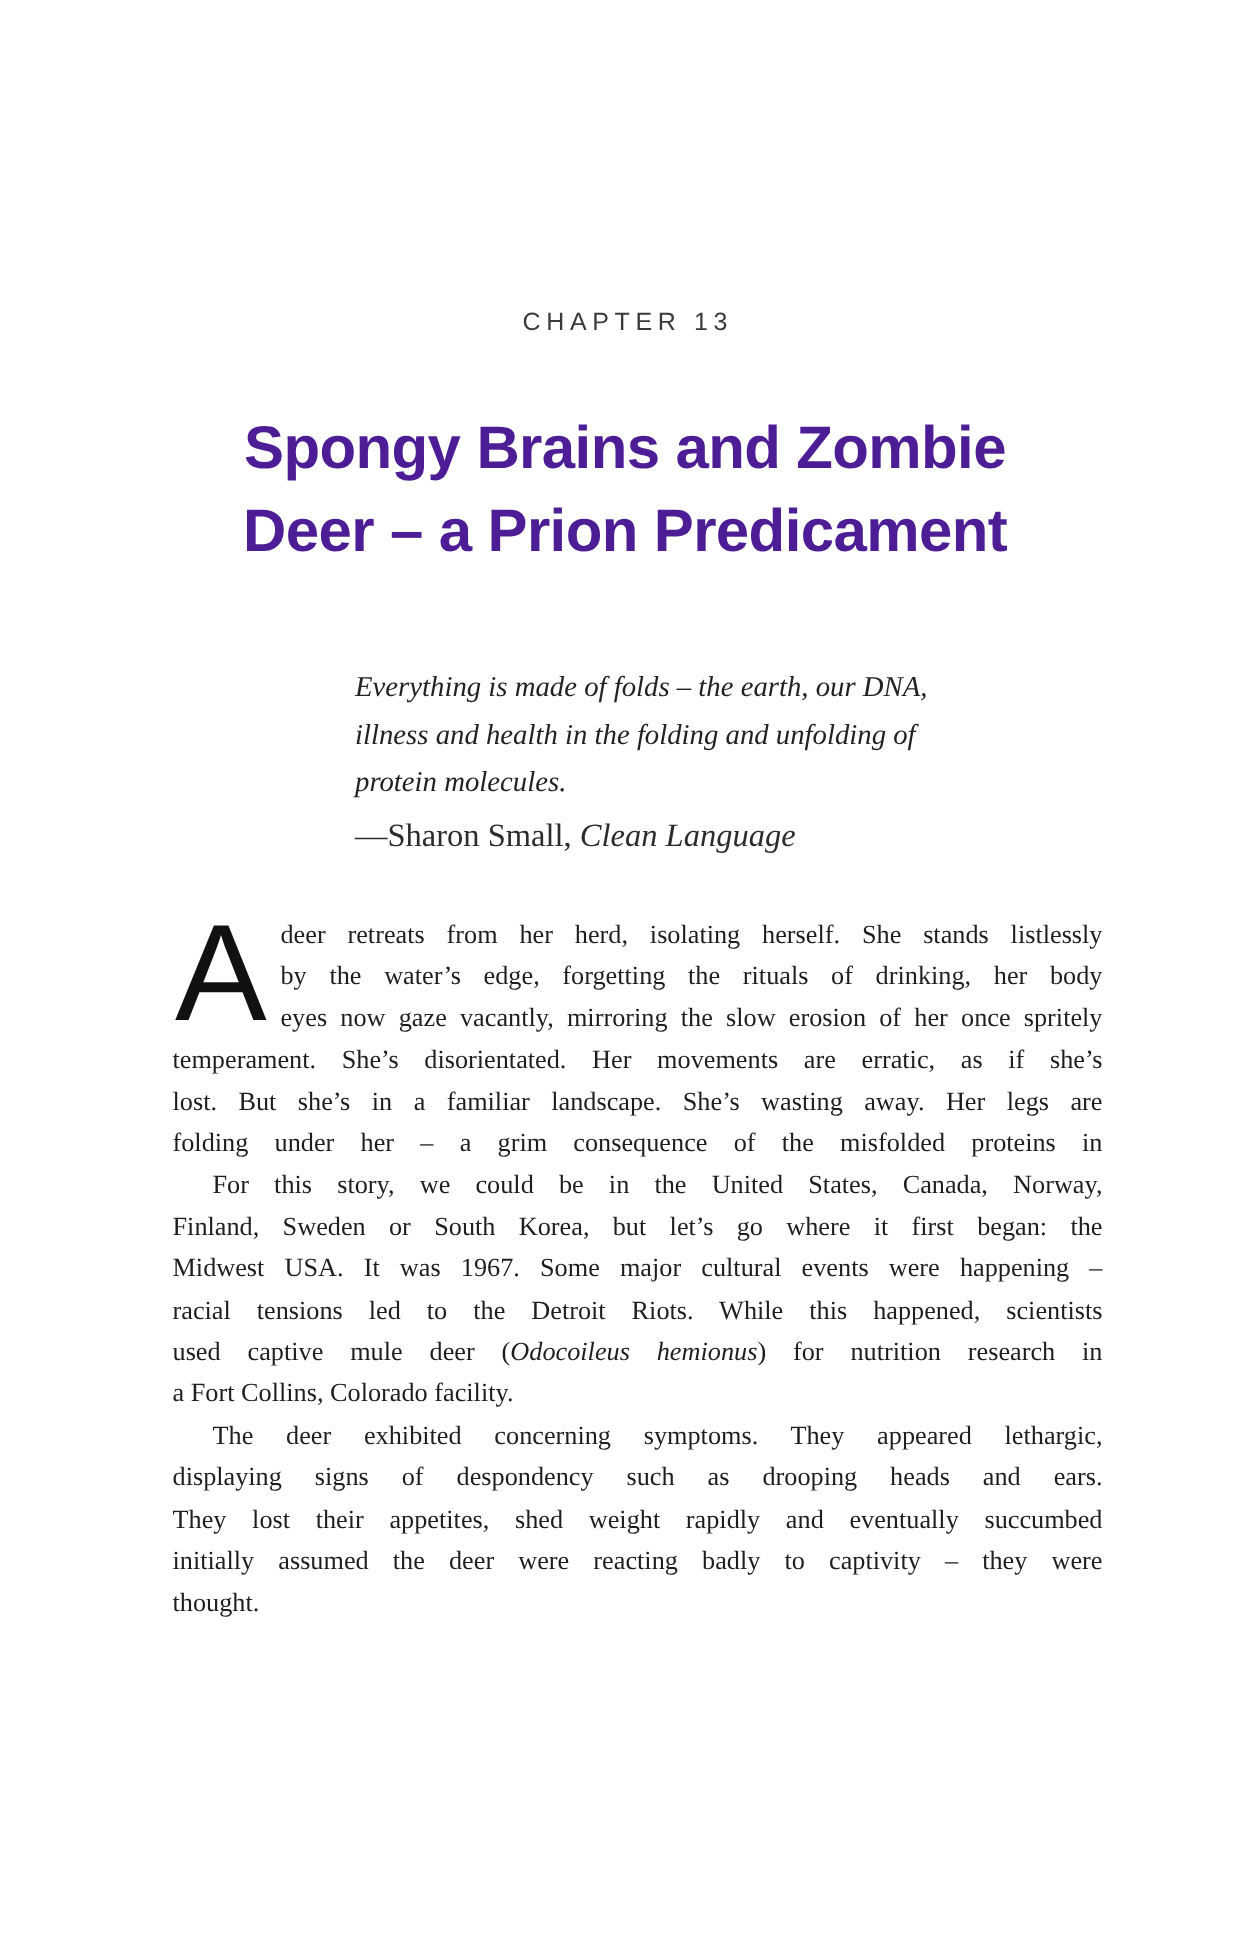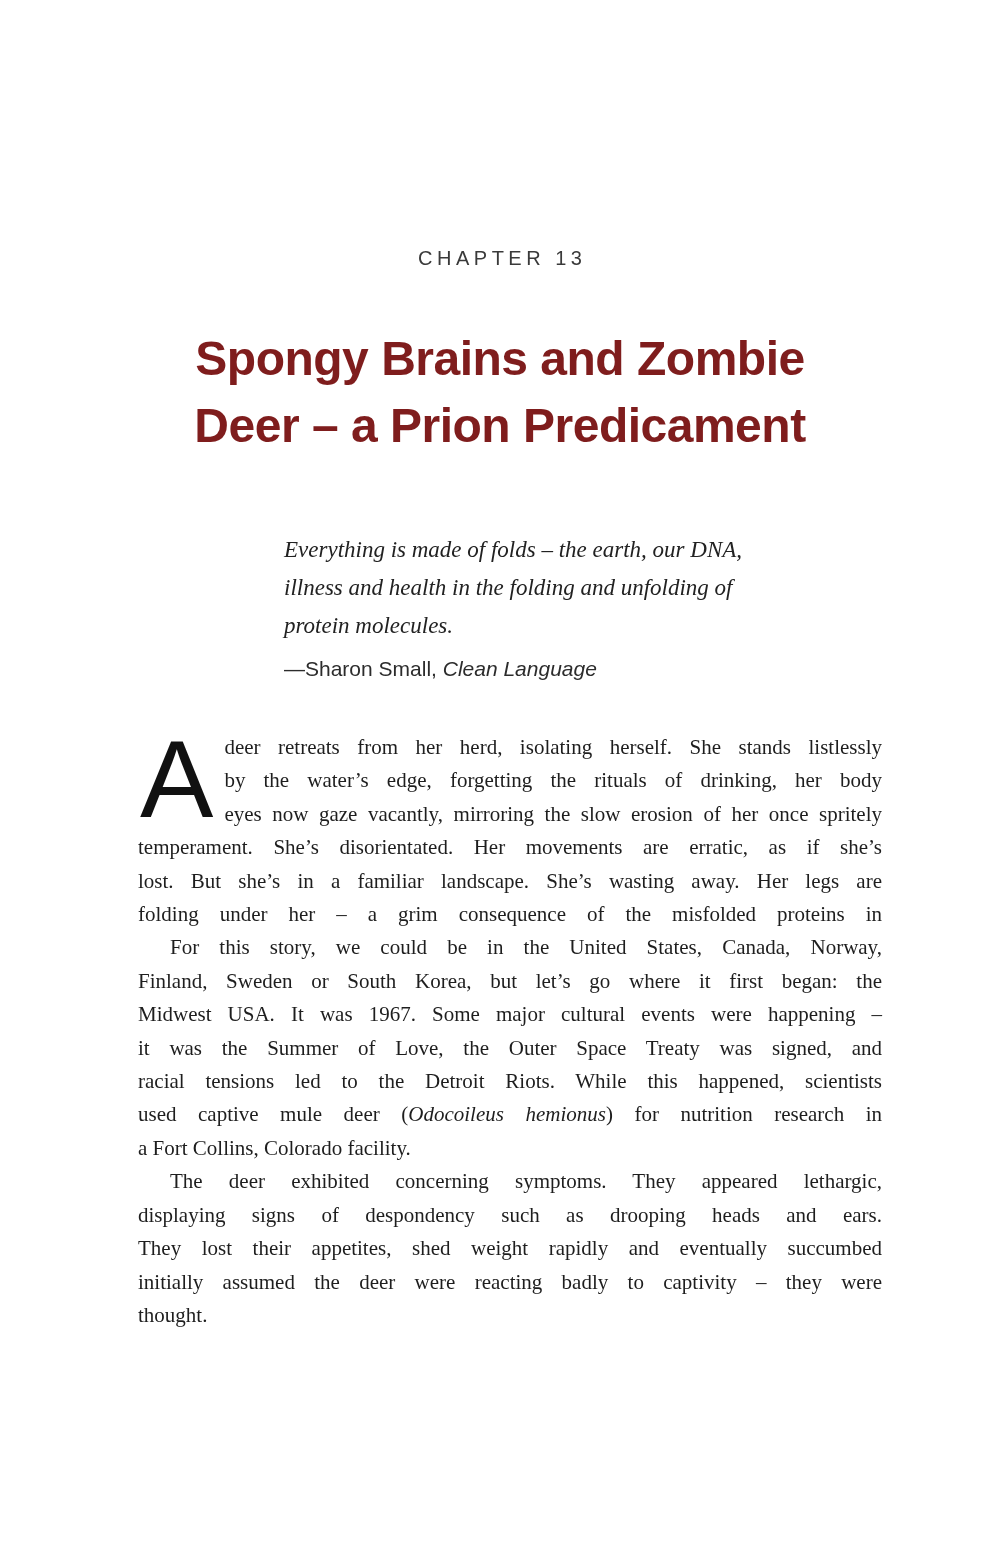--- a/index.html
+++ b/index.html
@@ -34,39 +34,39 @@
     position: absolute;
     top: 325px;
     left: 0;
     width: 1000px;
     text-align: center;
     font-family: "Liberation Sans", sans-serif;
     font-weight: 700;
     font-size: 48px;
     line-height: 67px;
     letter-spacing: -0.5px;
-    color: #7f1d1d;
+    color: #4c1d95;
   }
   .epigraph {
     position: absolute;
     top: 531px;
     left: 237px;
     width: 560px;
     font-family: "Liberation Serif", serif;
     font-style: italic;
     font-size: 23px;
     line-height: 38px;
     color: #222222;
     margin-left: 47px;
   }
   .epigraph-attribution {
     margin-top: 5px;
     font-style: normal;
-    font-family: Liberation Sans, sans-serif;
-    font-size: 21px;
+    font-family: Liberation Serif, serif;
+    font-size: 26px;
     color: #2c2c2c;
   }
   .epigraph-attribution .work {
     font-style: italic;
   }
   .body-text {
     position: absolute;
     top: 731px;
     left: 138px;
     width: 744px;
@@ -124,21 +124,20 @@
         <div class="line">by the water’s edge, forgetting the rituals of drinking, her body</div>
         <div class="line">eyes now gaze vacantly, mirroring the slow erosion of her once spritely</div>
         <div class="line">temperament. She’s disorientated. Her movements are erratic, as if she’s</div>
         <div class="line">lost. But she’s in a familiar landscape. She’s wasting away. Her legs are</div>
         <div class="line">folding under her – a grim consequence of the misfolded proteins in</div>
       </div>
       <div class="paragraph">
         <div class="line line-indent">For this story, we could be in the United States, Canada, Norway,</div>
         <div class="line">Finland, Sweden or South Korea, but let’s go where it first began: the</div>
         <div class="line">Midwest USA. It was 1967. Some major cultural events were happening –</div>
-        <div class="line">it was the Summer of Love, the Outer Space Treaty was signed, and</div>
         <div class="line">racial tensions led to the Detroit Riots. While this happened, scientists</div>
         <div class="line">used captive mule deer (<i>Odocoileus hemionus</i>) for nutrition research in</div>
         <div class="line line-last">a Fort Collins, Colorado facility.</div>
       </div>
       <div class="paragraph">
         <div class="line line-indent">The deer exhibited concerning symptoms. They appeared lethargic,</div>
         <div class="line">displaying signs of despondency such as drooping heads and ears.</div>
         <div class="line">They lost their appetites, shed weight rapidly and eventually succumbed</div>
         <div class="line">initially assumed the deer were reacting badly to captivity – they were</div>
         <div class="line line-last">thought.</div>

